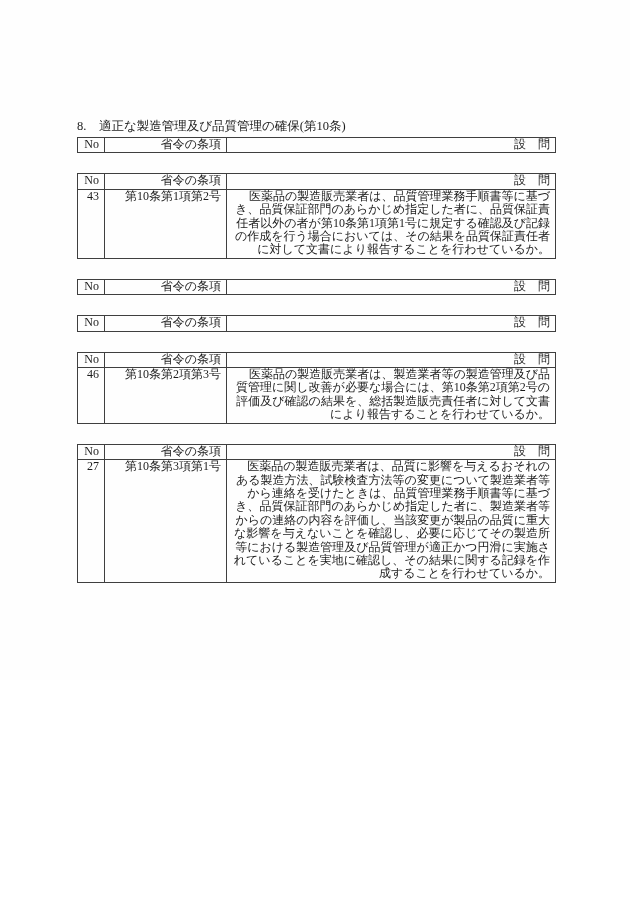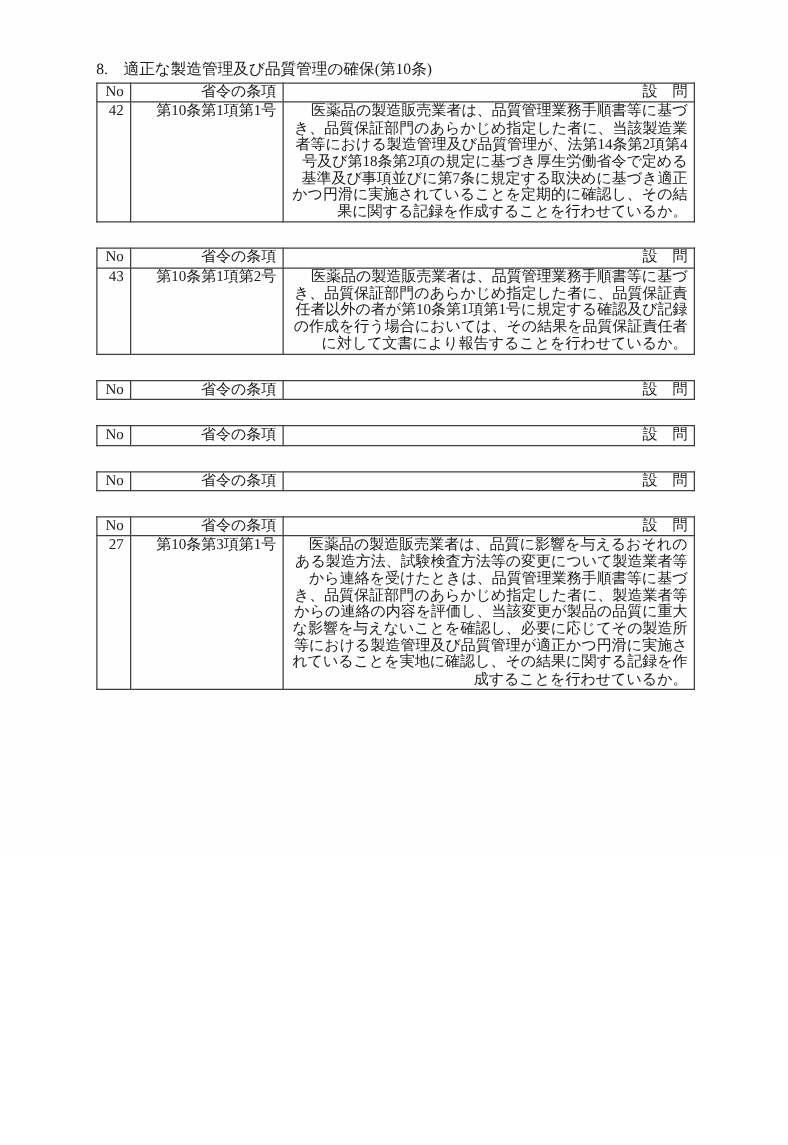--- a/index.html
+++ b/index.html
@@ -11,21 +11,21 @@
     width: 630px;
     height: 916px;
     overflow: hidden;
     font-family: "Liberation Serif", "DejaVu Serif", serif;
     color: #1b1b1b;
   }
   .page {
     box-sizing: border-box;
     width: 630px;
     height: 680px;
-    padding: 48px 73px 0 77px;
+    padding: 119px 73px 0 77px;
     background: #fefefe;
   }
   .doc-title {
     font-size: 12.5px;
     line-height: 15px;
     font-weight: normal;
     margin: 0 0 3px 0;
     white-space: pre;
   }
   table.qtable {
@@ -70,25 +70,20 @@
     <colgroup>
         <col class="c-no">
         <col class="c-clause">
         <col class="c-question">
       </colgroup>
     <tbody>
         <tr>
       <th>No</th>
       <th>省令の条項</th>
       <th>設　問</th>
-    </tr>
-    <tr>
-      <td class="no-cell">42</td>
-      <td>第10条第1項第1号</td>
-      <td class="q-cell">医薬品の製造販売業者は、品質管理業務手順書等に基づき、品質保証部門のあらかじめ指定した者に、当該製造業者等における製造管理及び品質管理が、法第14条第2項第4号及び第18条第2項の規定に基づき厚生労働省令で定める基準及び事項並びに第7条に規定する取決めに基づき適正かつ円滑に実施されていることを定期的に確認し、その結果に関する記録を作成することを行わせているか。</td>
     </tr>
   </tbody>
     </table>
 
   <table class="qtable">
     <colgroup>
         <col class="c-no">
         <col class="c-clause">
         <col class="c-question">
       </colgroup>
@@ -141,20 +136,25 @@
         <col class="c-no">
         <col class="c-clause">
         <col class="c-question">
       </colgroup>
     <tbody>
         <tr>
       <th>No</th>
       <th>省令の条項</th>
       <th>設　問</th>
     </tr>
+    <tr>
+      <td class="no-cell">46</td>
+      <td>第10条第2項第3号</td>
+      <td class="q-cell">医薬品の製造販売業者は、製造業者等の製造管理及び品質管理に関し改善が必要な場合には、第10条第2項第2号の評価及び確認の結果を、総括製造販売責任者に対して文書により報告することを行わせているか。</td>
+    </tr>
   </tbody>
     </table>
 
   <table class="qtable">
     <colgroup>
         <col class="c-no">
         <col class="c-clause">
         <col class="c-question">
       </colgroup>
     <tbody>

